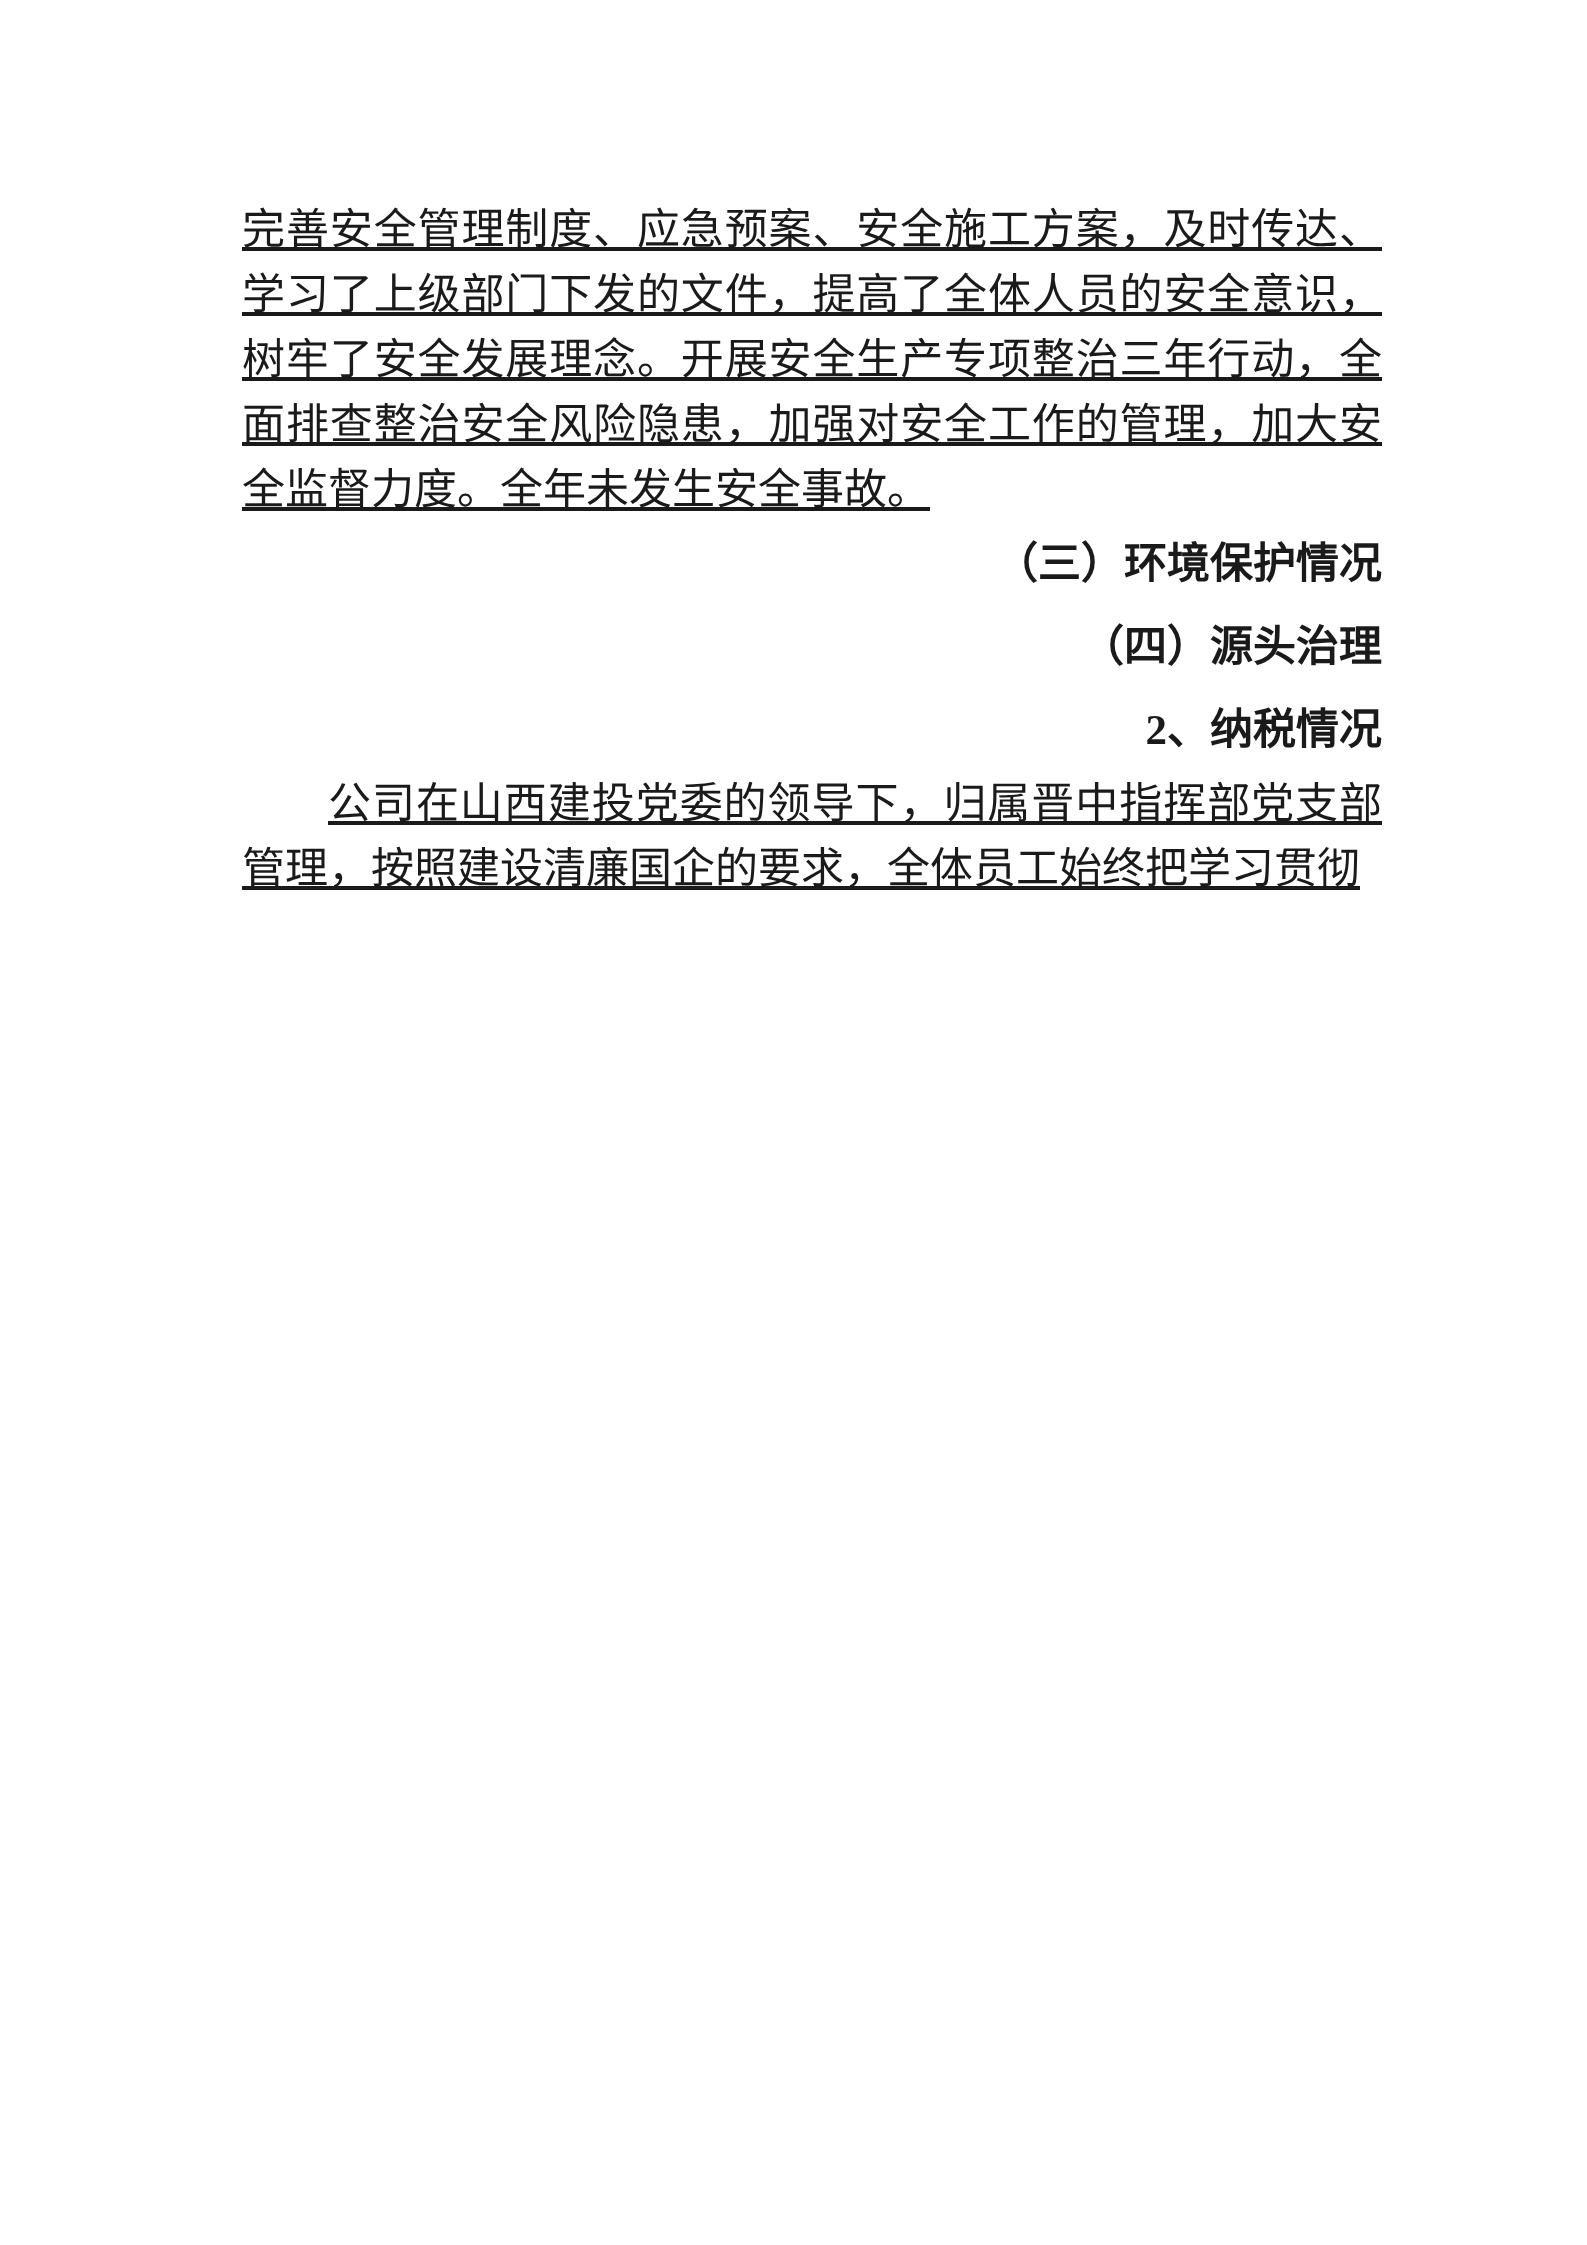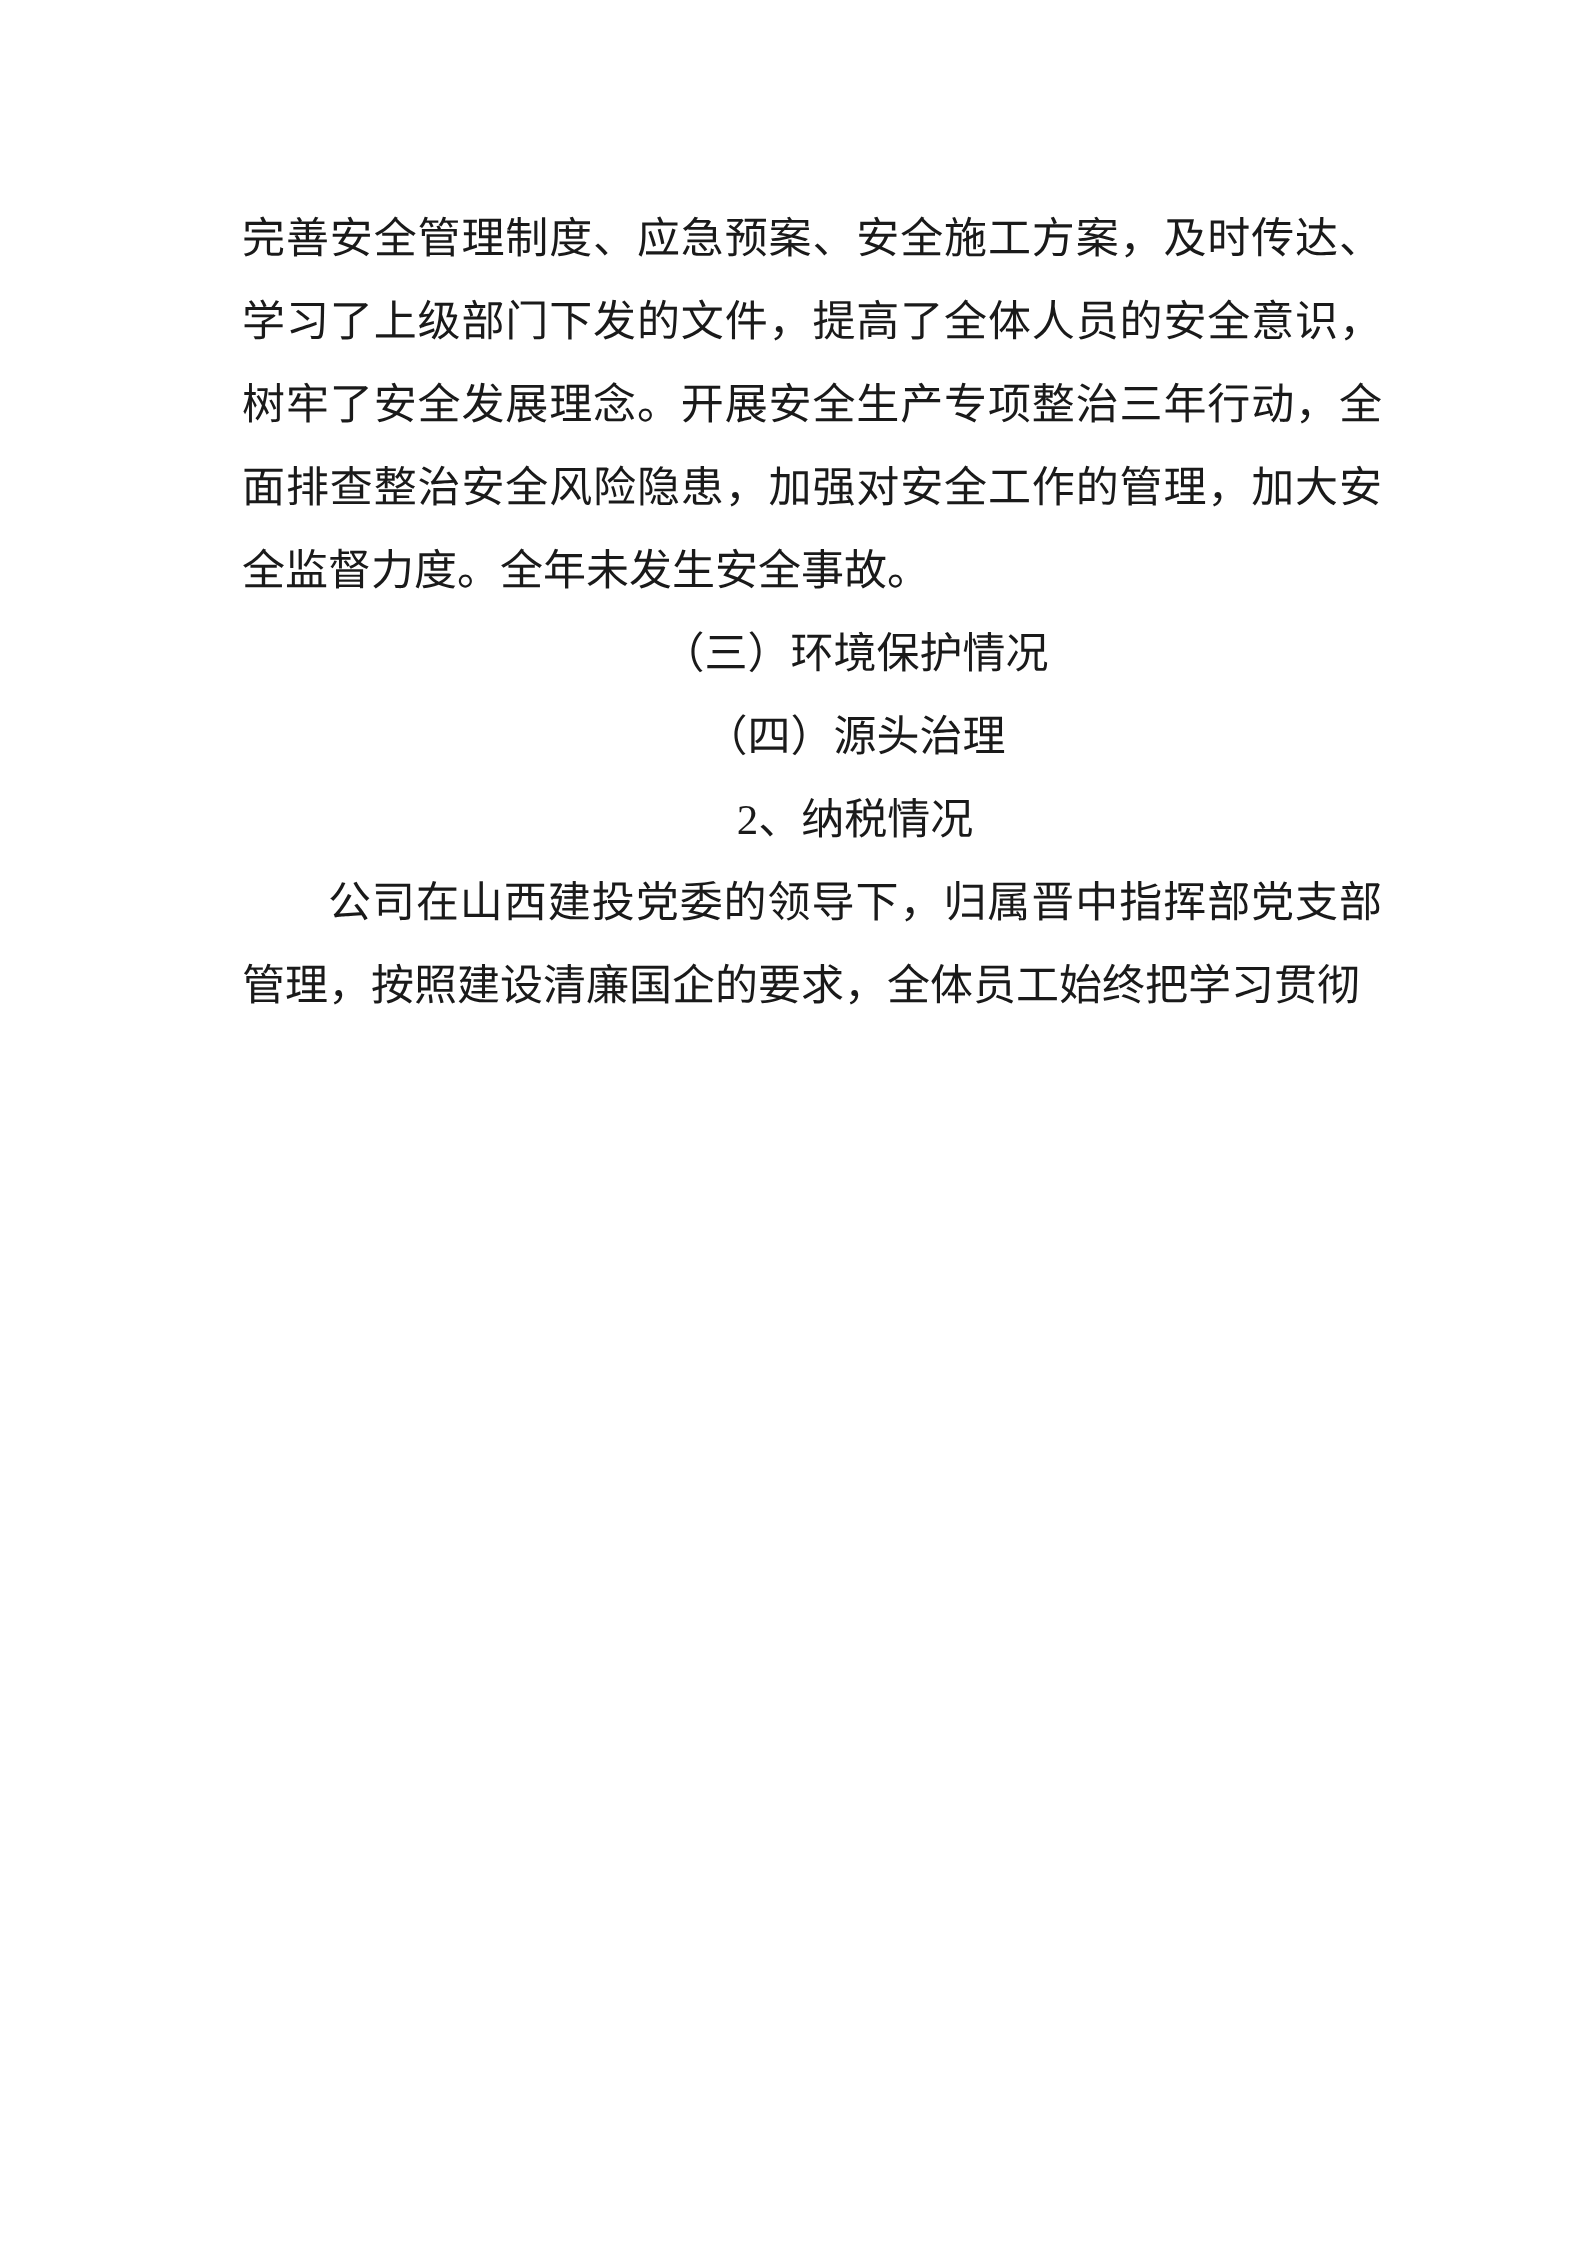--- a/index.html
+++ b/index.html
@@ -18,39 +18,41 @@
   }
   .text-block {
     position: absolute;
     left: 242px;
     top: 197px;
     width: 1140px;
   }
   .para {
     margin: 0;
     font-size: 43px;
-    line-height: 83px;
+    line-height: 65px;
     text-align: justify;
     text-justify: inter-character;
     letter-spacing: 0;
     word-break: break-all;
+    text-decoration: underline;
   }
   .para.indent {
     text-indent: 2em;
   }
   .para.noindent {
     text-indent: 0;
   }
   .heading, .subheading {
     margin: 0;
     font-size: 43px;
     line-height: 83px;
     text-indent: 2em;
-    text-align: center;
+    text-align: right;
     white-space: nowrap;
+    font-weight: bold;
   }
   .bold {
     font-weight: bold;
   }
 </style>
 </head>
 <body>
 
 <div class="page">
   <div class="text-block">

